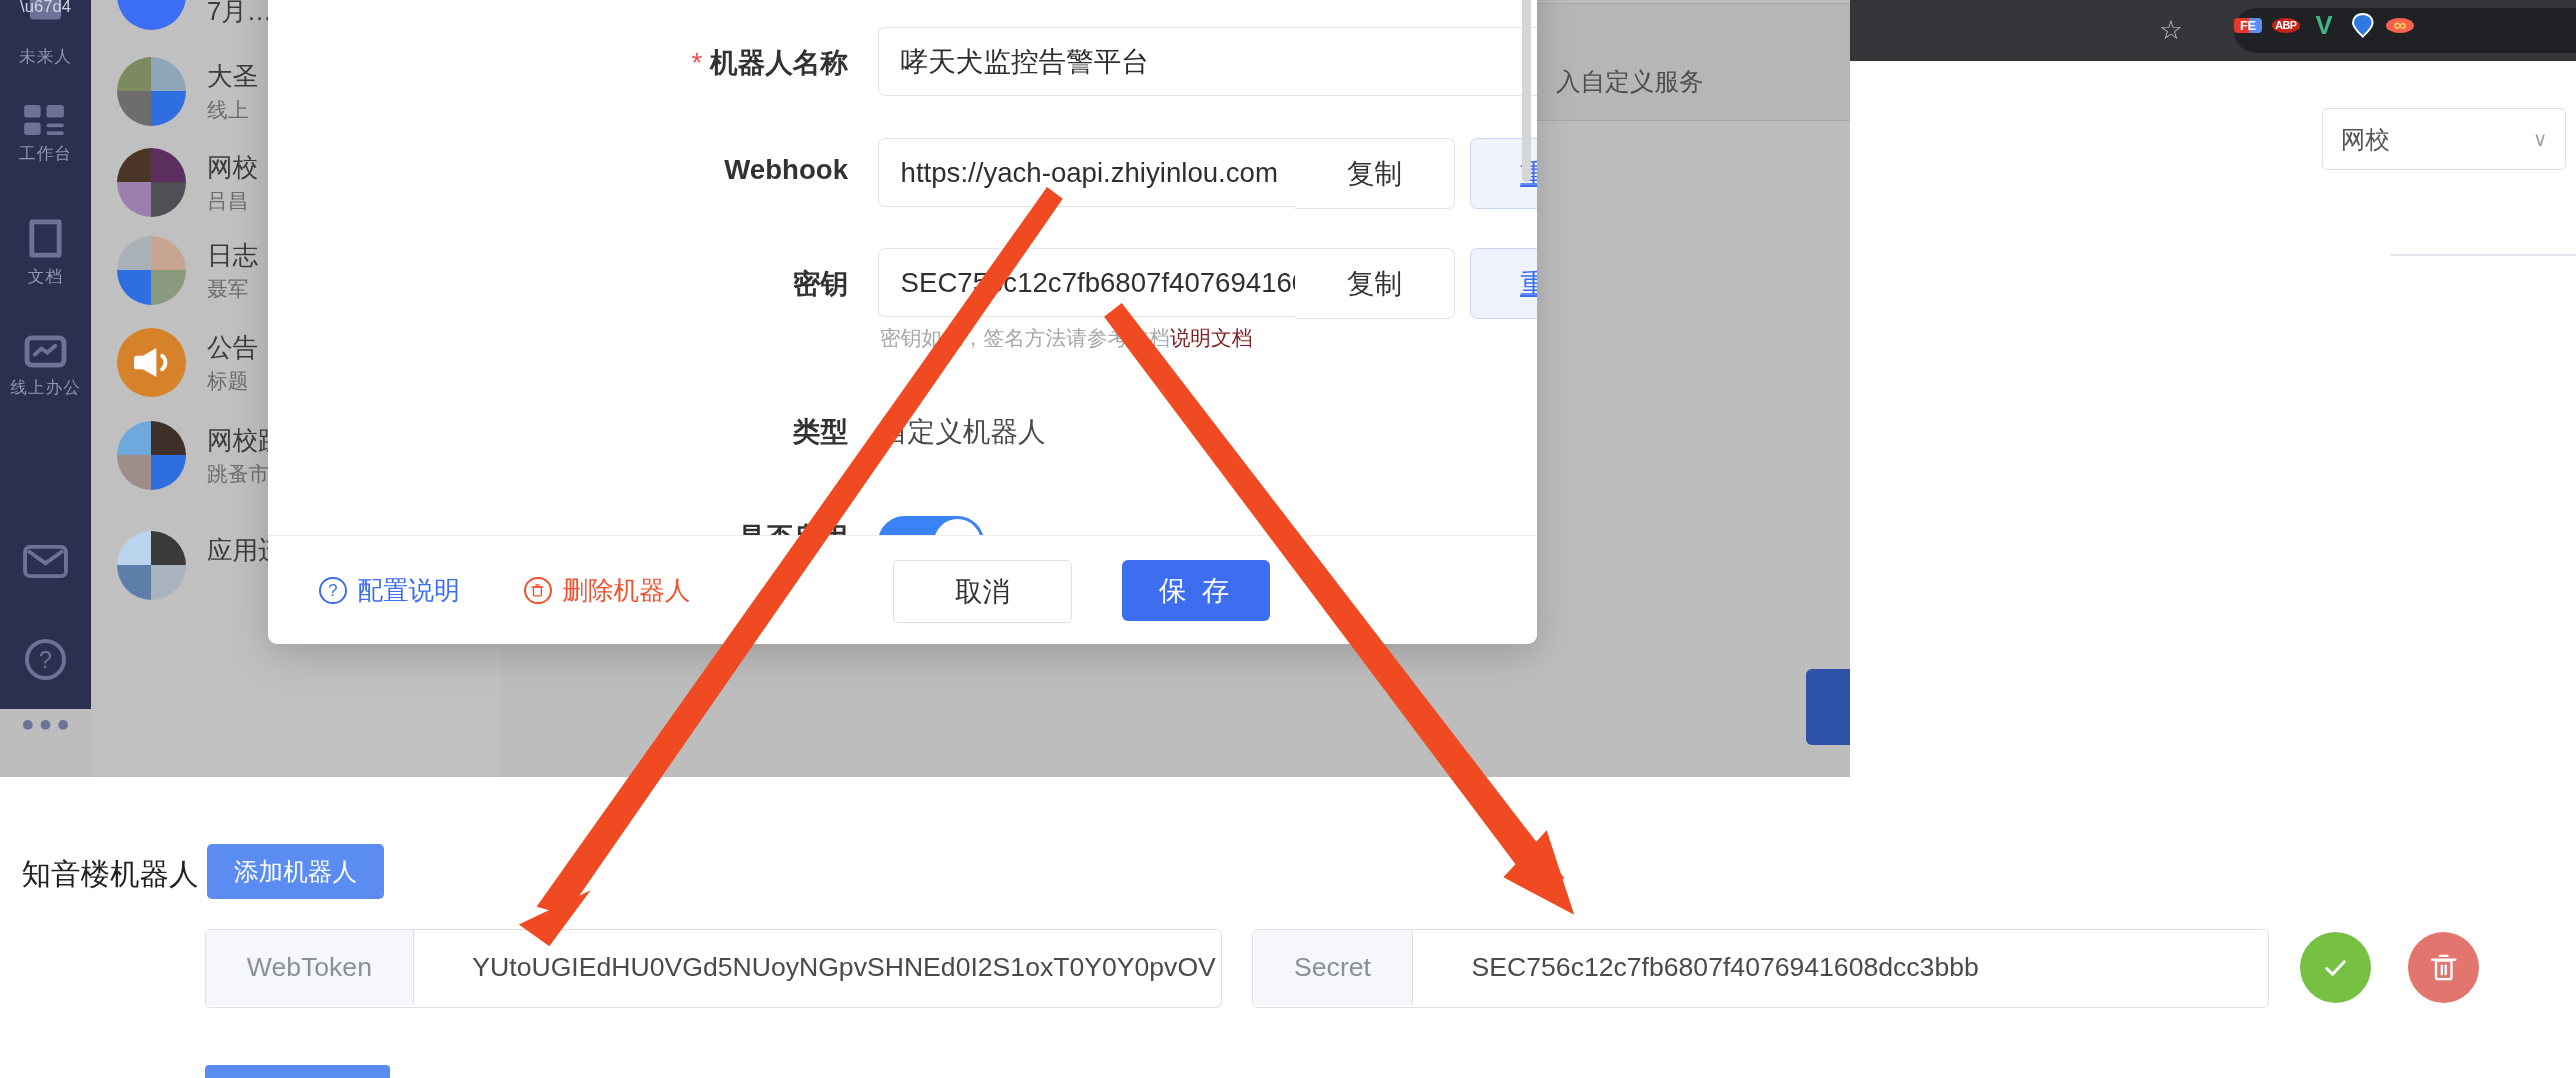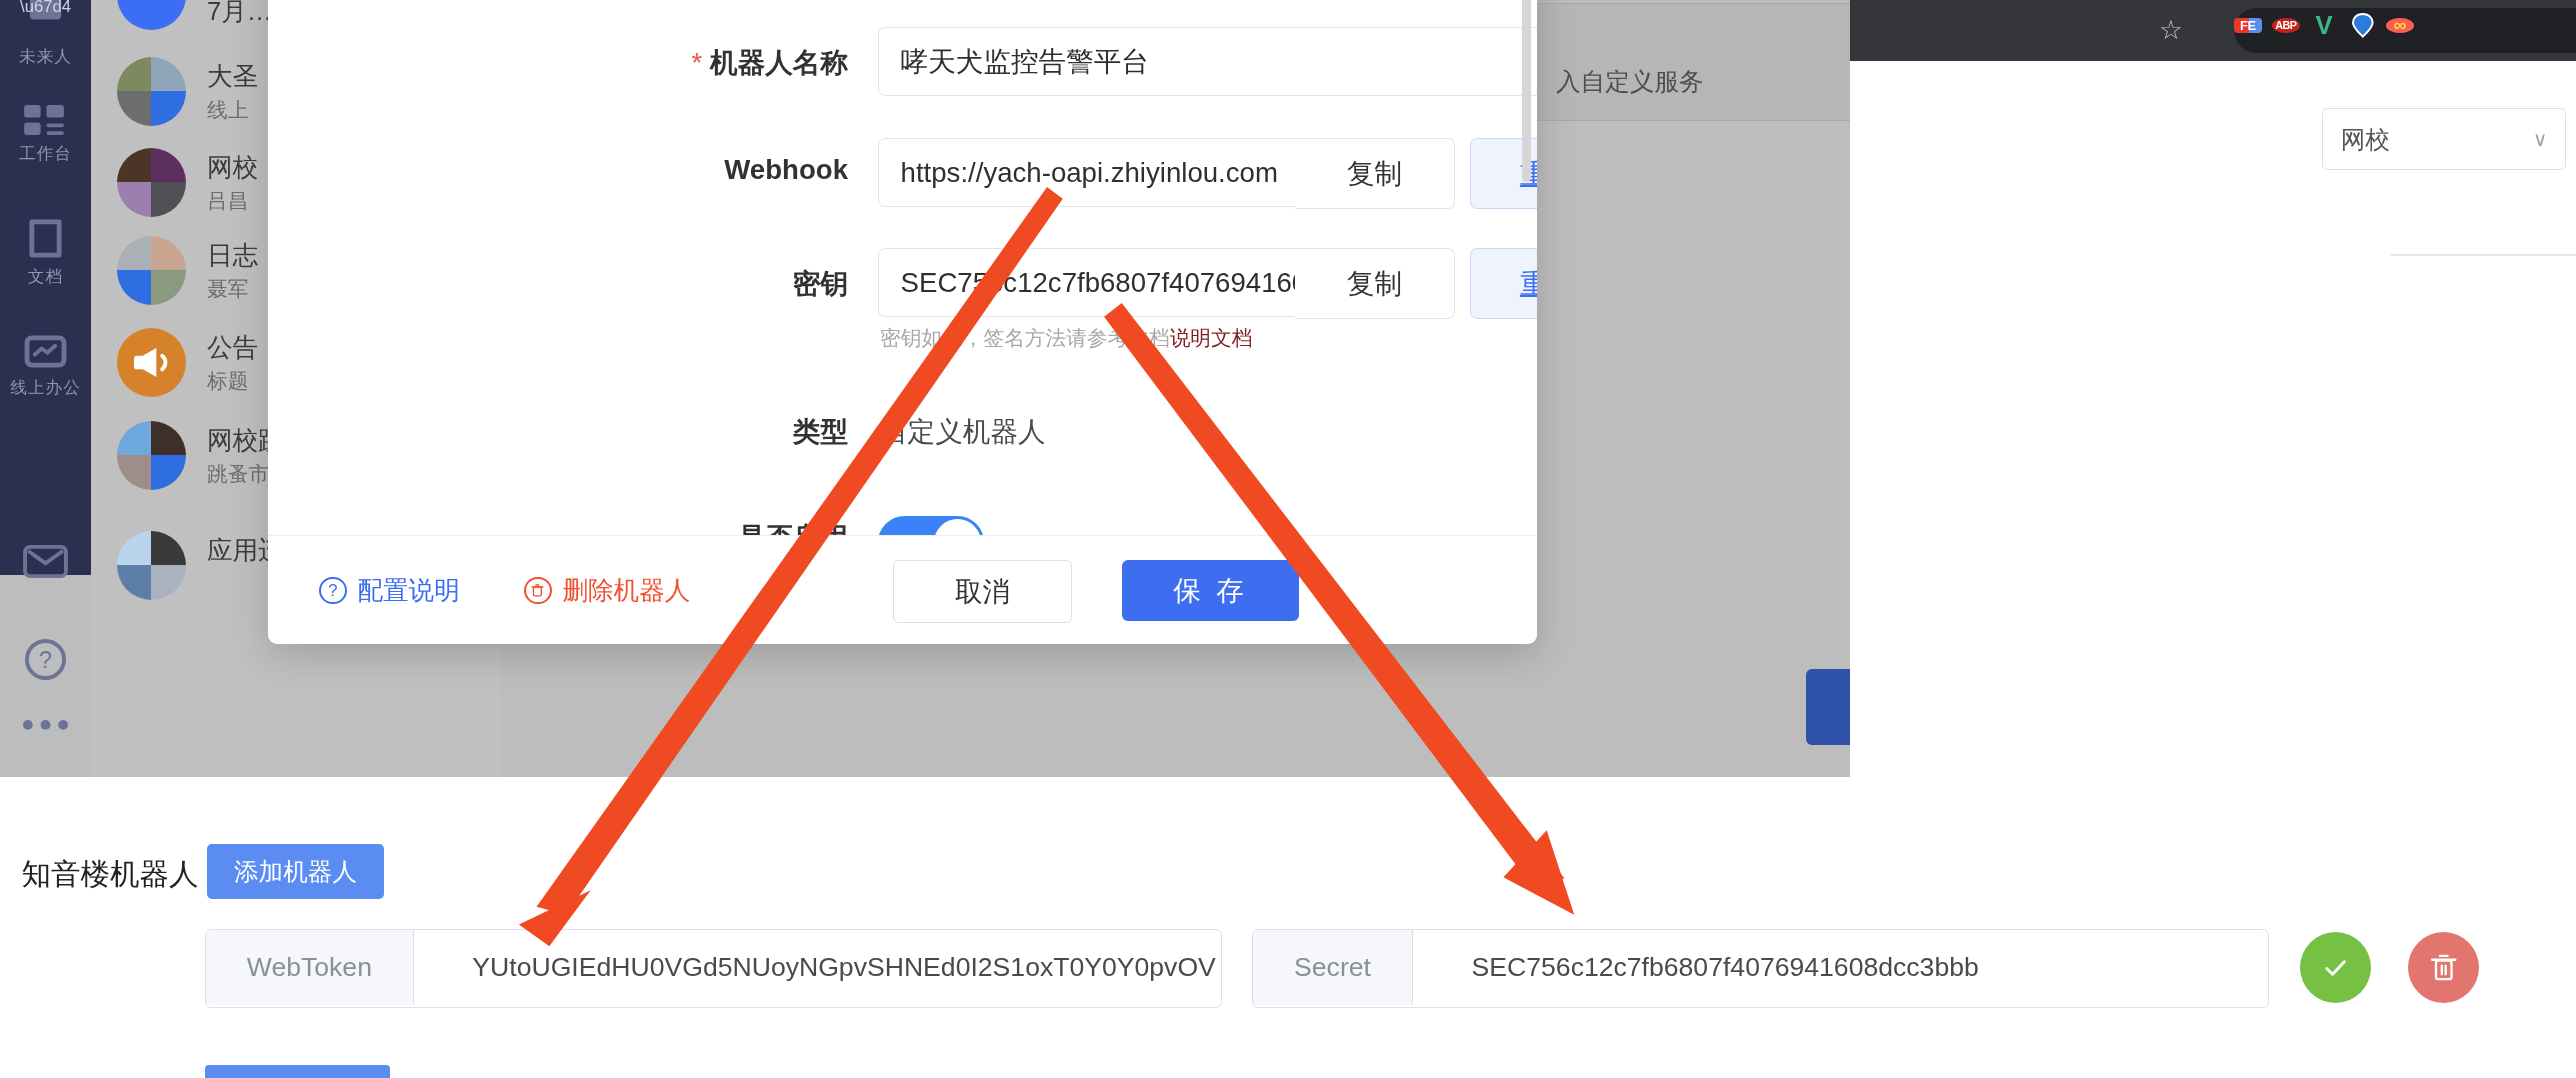--- a/index.html
+++ b/index.html
@@ -29,21 +29,21 @@
   #select-wx{position:absolute;left:2322px;top:108px;width:244px;height:62px;border:1px solid #dcdfe6;border-radius:4.9px;
              display:flex;align-items:center;padding:0 17.7px;box-sizing:border-box;justify-content:space-between;}
   #select-wx .sel-label{font-size:24.6px;color:#555;}
   #select-wx .chev{font-size:19.7px;color:#9aa0ab;}
   #bg-divider{position:absolute;left:1279px;top:193px;width:767px;height:2px;background:#e3e6ec;}
 
   
   #im-window{position:absolute;left:0;top:0;width:1850px;height:777px;background:#bdbdbd;overflow:hidden;}
 
   
-  #rail{position:absolute;left:0;top:0;width:91px;height:575px;background:#2b3050;}
+  #rail{position:absolute;left:0;top:0;width:91px;height:709px;background:#2b3050;}
   .rail-item{position:absolute;left:0;width:91px;text-align:center;color:#7b81a0;}
   .rail-icon{font-size:0;display:flex;justify-content:center;}
   .rail-label{font-size:16.7px;margin-top:5.9px;color:#8f95b4;letter-spacing:1px;}
 
   
   #chat-list{position:absolute;left:91px;top:0;width:411px;height:777px;background:#c0c0c0;}
   .chat-row{position:absolute;left:0;width:411px;height:85px;}
   .avatar{position:absolute;left:25.6px;top:7.9px;width:69px;height:69px;border-radius:50%;overflow:hidden;
           display:grid;grid-template-columns:1fr 1fr;grid-template-rows:1fr 1fr;}
   .avatar .q{width:100%;height:100%;}
@@ -87,21 +87,21 @@
   #modal-scroll{position:absolute;right:5.9px;top:9.8px;width:8.9px;height:369px;border-radius:4.9px;background:#d6d6d6;}
 
   #modal-footer{position:absolute;left:0;bottom:0;width:1269px;height:108px;background:#fff;border-top:1px solid #ededed;}
   .foot-link{position:absolute;top:37px;display:flex;align-items:center;gap:10.8px;font-size:25.6px;}
   #link-config{left:51px;color:#3b6ef5;}
   #link-delete{left:256px;color:#f0522f;}
   .foot-link .circ{width:27.6px;height:27.6px;border-radius:50%;border:2px solid currentColor;
                    display:flex;align-items:center;justify-content:center;font-size:16.7px;box-sizing:border-box;}
   #btn-cancel{position:absolute;left:625px;top:23.6px;width:177px;height:61px;border:1px solid #dcdfe6;border-radius:5.9px;
               background:#fff;color:#333;font-size:27.6px;display:flex;align-items:center;justify-content:center;}
-  #btn-save{position:absolute;left:854px;top:23.6px;width:177px;height:61px;border-radius:5.9px;
+  #btn-save{position:absolute;left:854px;top:23.6px;width:148px;height:61px;border-radius:5.9px;
             background:#3d6ef0;color:#fff;font-size:27.6px;display:flex;align-items:center;justify-content:center;
             letter-spacing:3.9px;}
 
   
   #bottom{position:absolute;left:0;top:777px;width:2576px;height:301px;background:#fff;}
   #bot-title{position:absolute;left:21.6px;top:855px;font-size:29.5px;color:#222;white-space:nowrap;}
   #bot-add-btn{position:absolute;left:207px;top:844px;width:177px;height:55px;background:#5a8cf2;border-radius:4.9px;
                color:#fff;font-size:24.6px;display:flex;align-items:center;justify-content:center;}
   .tokenrow{position:absolute;top:929px;height:77px;display:flex;border:1px solid #dcdfe6;border-radius:5.9px;overflow:hidden;background:#fff;gap:35px;}
   .tokenrow .tk-label{height:75px;background:#f5f7fa;border-right:1px solid #dcdfe6;display:flex;align-items:center;

